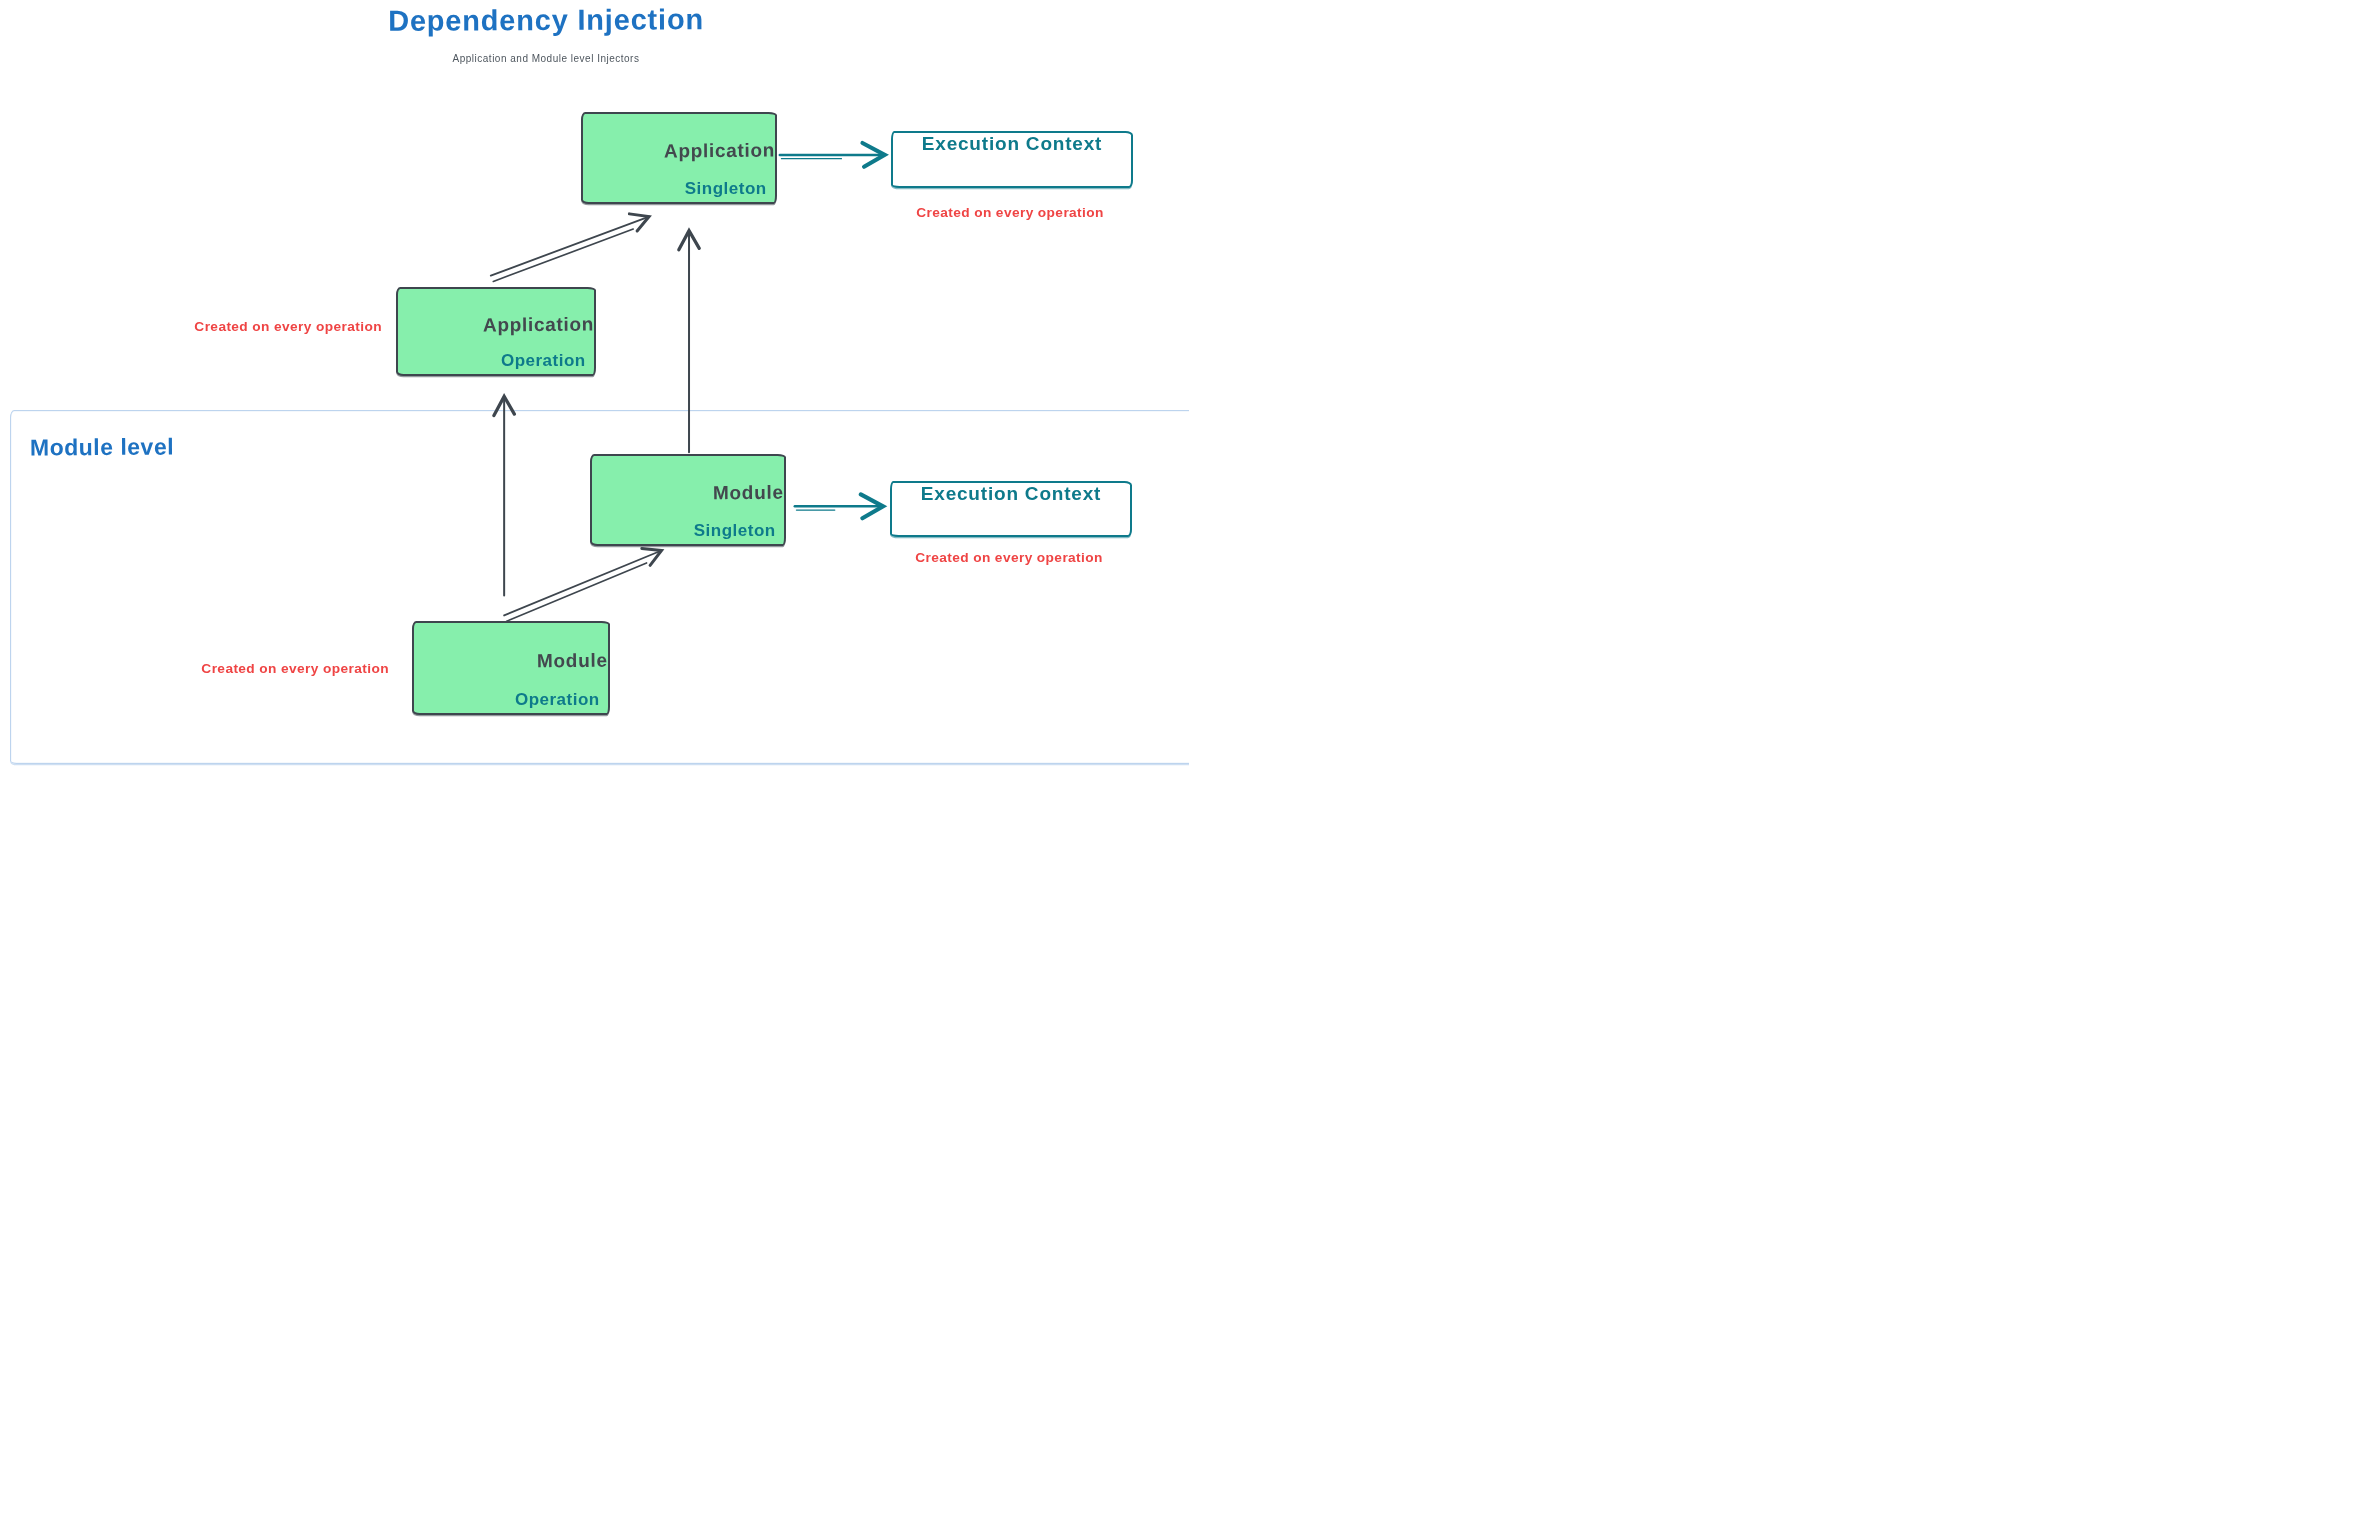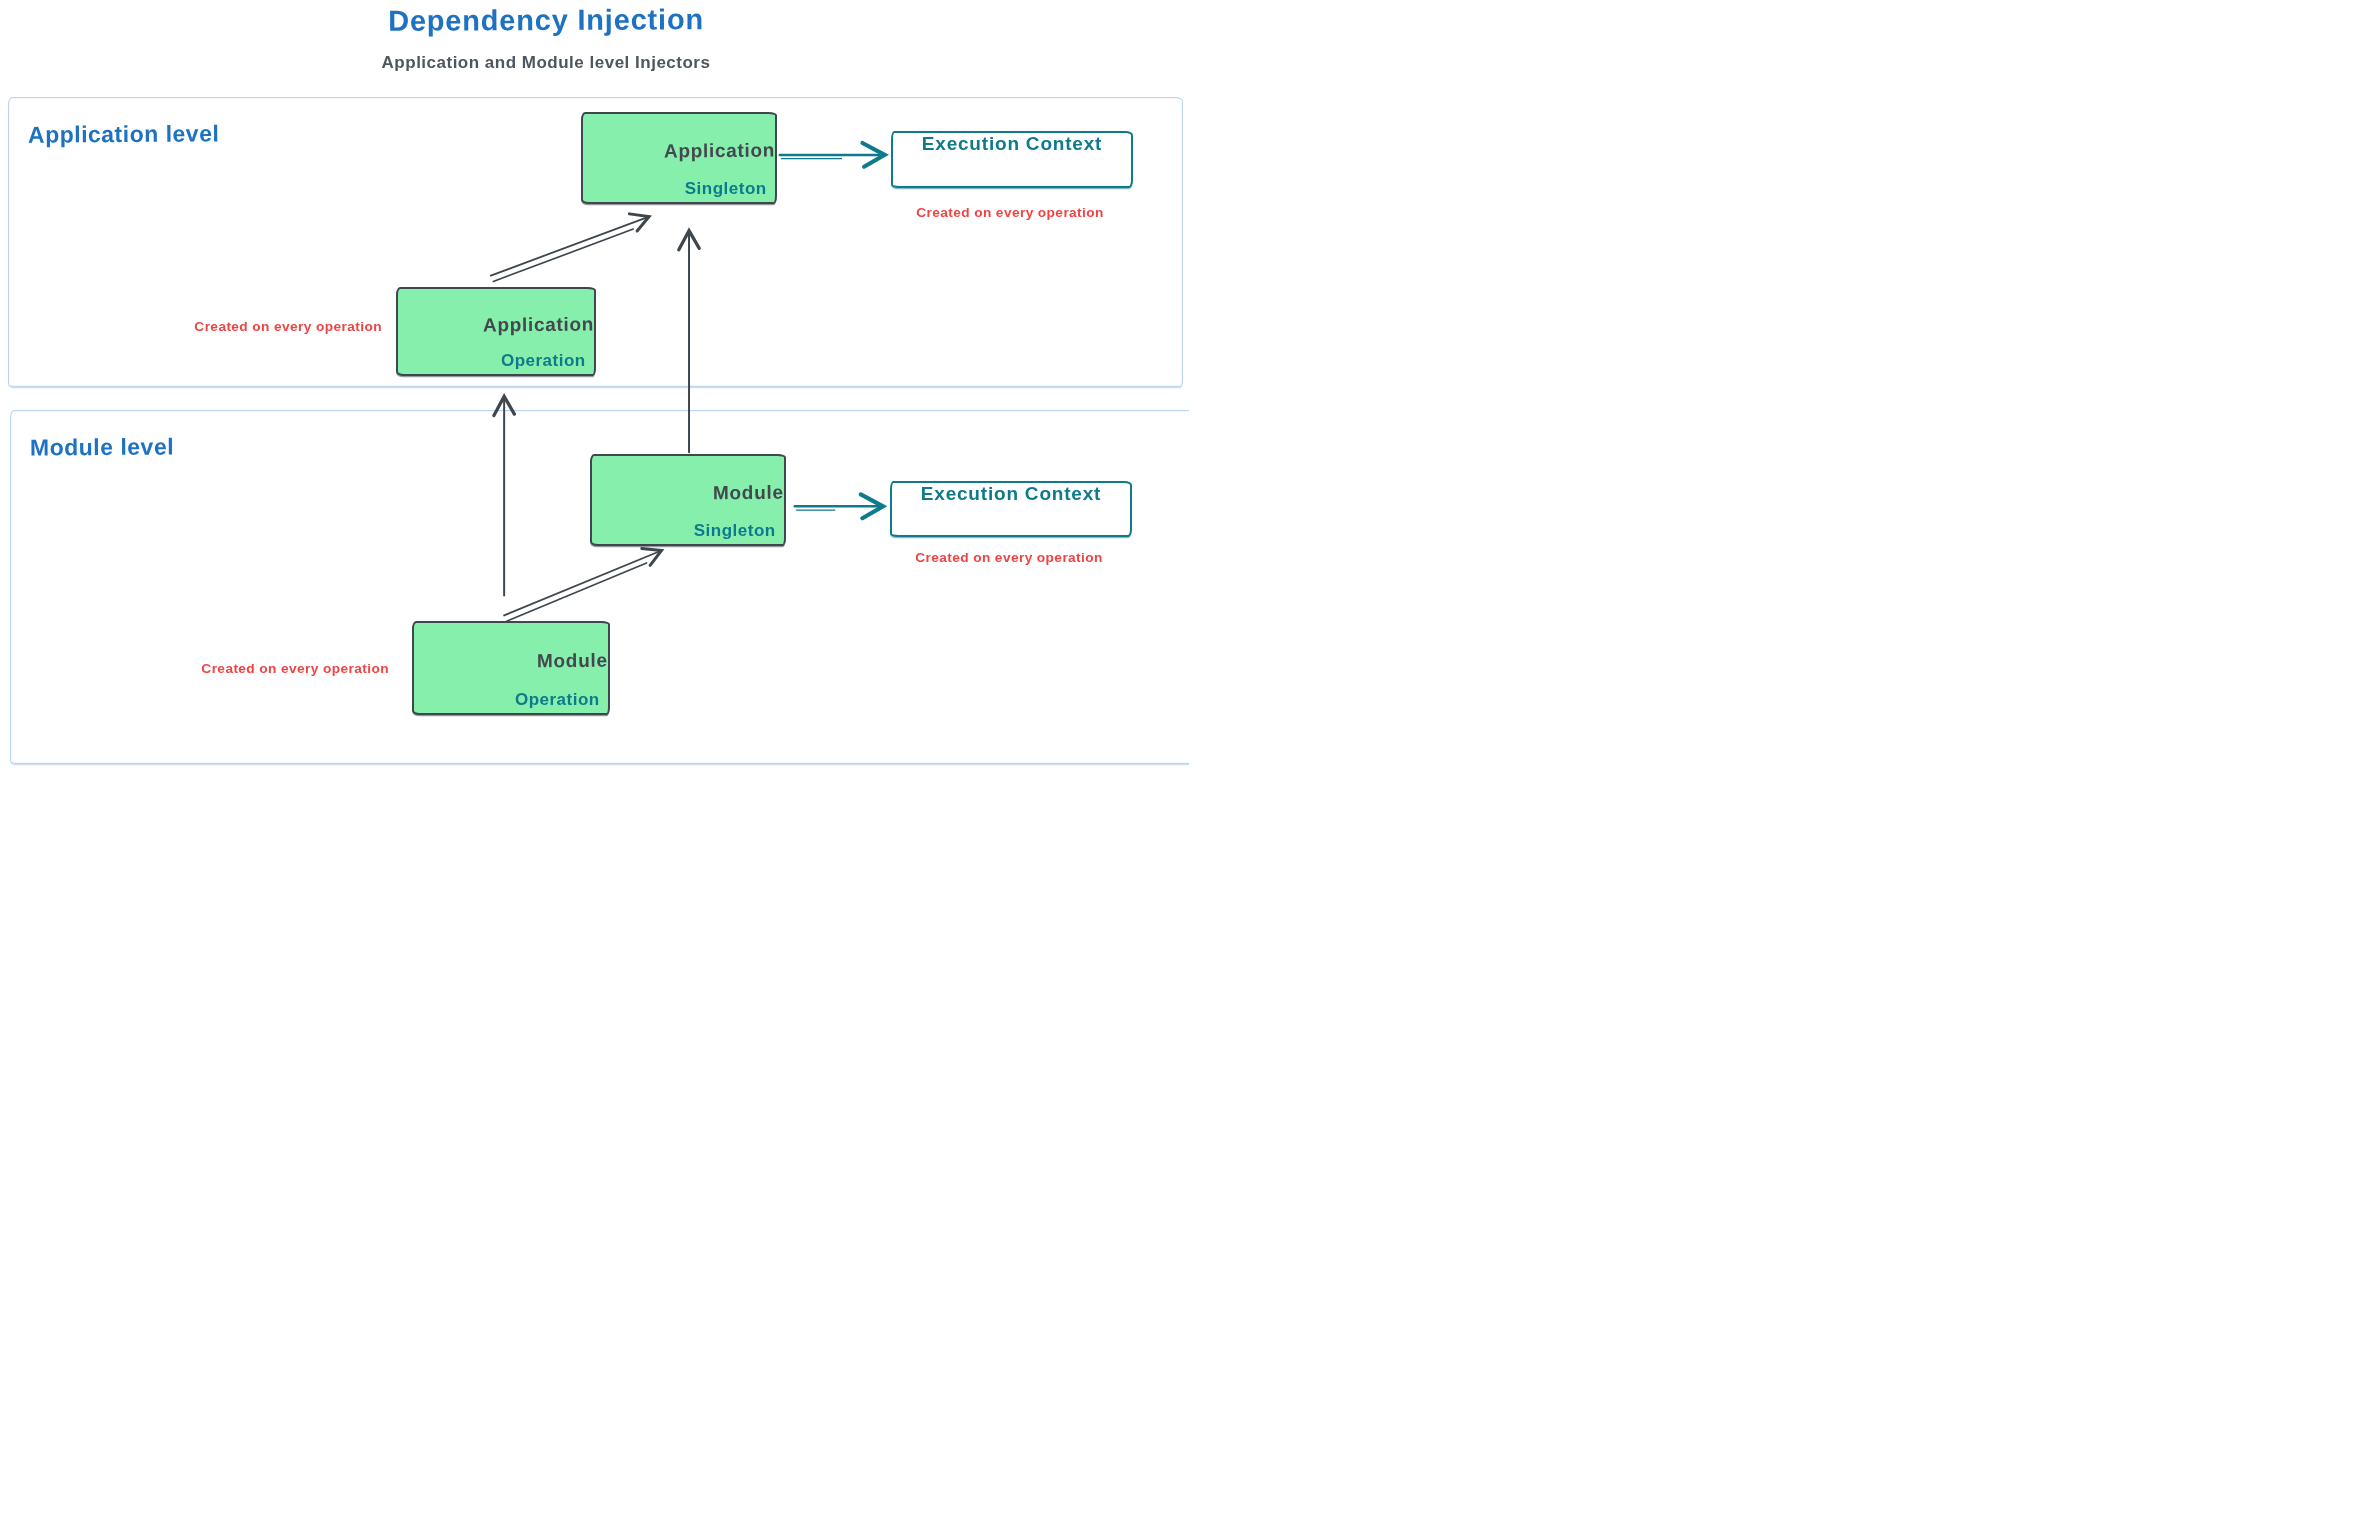--- a/index.html
+++ b/index.html
@@ -10,21 +10,21 @@
     font-family:"Liberation Sans", sans-serif;
     overflow:hidden;
   }
   
   .title{
     position:absolute;top:4.2px;left:546px;transform:translateX(-50%) rotate(-0.3deg);
     font-size:29px;font-weight:700;letter-spacing:0.8px;color:#1e72c2;white-space:nowrap;
   }
   .subtitle{
     position:absolute;top:53px;left:546px;transform:translateX(-50%);
-    font-size:17px;font-weight:700;letter-spacing:0.5px;color:#4e565e;white-space:nowrap;
+    font-size:10px;font-weight:400;letter-spacing:0.5px;color:#4e565e;white-space:nowrap;
   }
   
   .lvl{
     position:absolute;
     border:1.3px solid #bdd4ee;
     border-radius:4.2px 7.5px 3.3px 6.7px / 7.5px 4.2px 6.7px 3.3px;
     box-shadow:0 1.7px 0 -0.4px rgba(189,212,238,.75), inset 0 0 0 0.4px rgba(189,212,238,.35);
     background:transparent;
   }
   .lvl-app{left:7.5px;top:97px;width:1173px;height:288px;}
@@ -84,23 +84,20 @@
   .arrows{position:absolute;left:0;top:0;width:1189px;height:767px;pointer-events:none;}
 </style>
 </head>
 <body>
 
 <div class="canvas">
 
   <div class="title">Dependency Injection</div>
   <div class="subtitle">Application and Module level Injectors</div>
 
-  <div class="lvl lvl-app">
-    <div class="lvl-label">Application level</div>
-  </div>
 
   <div class="lvl lvl-mod">
     <div class="lvl-label">Module level</div>
   </div>
 
   <div class="node n-app-singleton">
     <div class="node-title">Application</div>
     <div class="badge">Singleton</div>
   </div>
 

